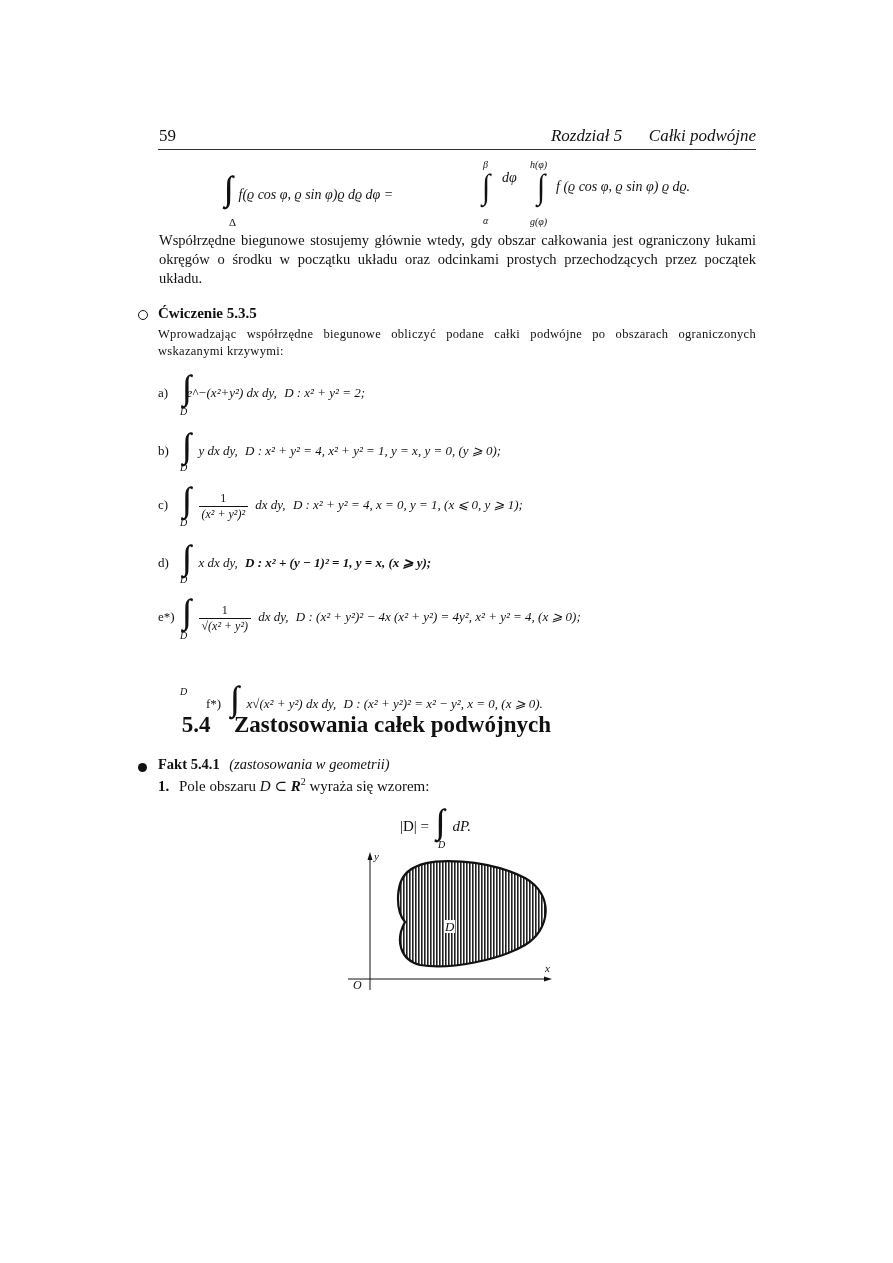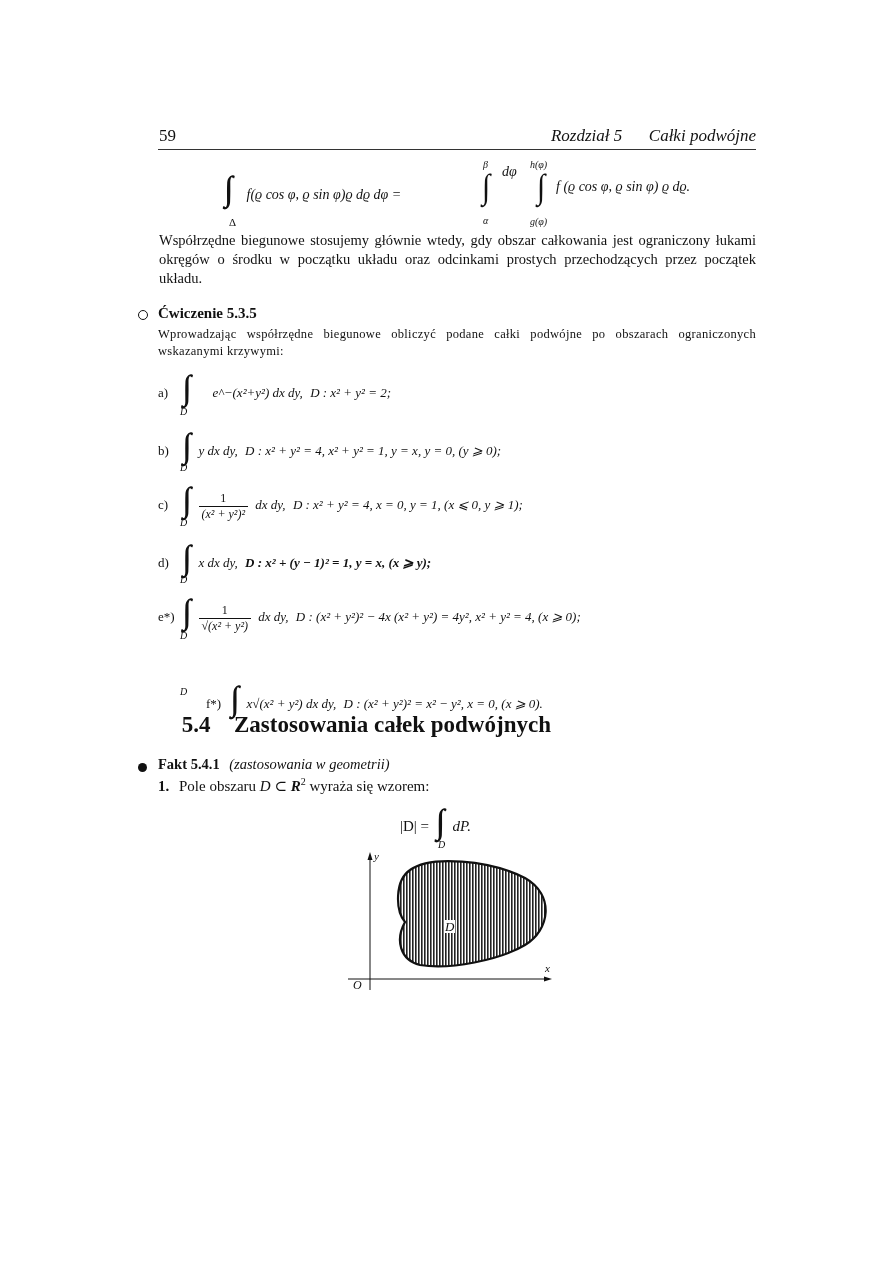--- a/index.html
+++ b/index.html
@@ -33,44 +33,44 @@
 <div class="abs header-num">59</div>
 <div class="abs header-title">
   <span>Rozdział 5</span>
   <span style="display:inline-block;width:18px"></span>
   <span>Całki podwójne</span>
 </div>
 <div class="abs header-rule"></div>
 
 <div class="abs math" style="left:225px;top:172px;font-size:14px;">
   <span class="iint">∫∫</span>
-  <span class="it" style="margin-left:18px;">f(ϱ cos φ, ϱ sin φ)ϱ dϱ dφ =</span>
+  <span class="it" style="margin-left:10px;">f(ϱ cos φ, ϱ sin φ)ϱ dϱ dφ =</span>
 </div>
 <div class="abs sub" style="left:229px;top:216px;font-style:normal;font-size:11px;">Δ</div>
 
 <div class="abs int" style="left:482px;top:170px;">∫</div>
 <div class="abs sub" style="left:483px;top:159px;">β</div>
 <div class="abs sub" style="left:483px;top:215px;">α</div>
-<div class="abs it math" style="left:502px;top:164px;font-size:14px;text-align:center;">dφ</div>
+<div class="abs it math" style="left:502px;top:170px;font-size:14px;text-align:center;">dφ</div>
 
 <div class="abs int" style="left:537px;top:170px;">∫</div>
 <div class="abs sub" style="left:530px;top:159px;">h(φ)</div>
 <div class="abs sub" style="left:530px;top:216px;">g(φ)</div>
 <div class="abs it math" style="left:556px;top:179px;font-size:14px;">f (ϱ cos φ, ϱ sin φ) ϱ dϱ.</div>
 
 <div class="abs para" style="left:159px;top:231px;width:597px;">Współrzędne biegunowe stosujemy głównie wtedy, gdy obszar całkowania jest ograniczony łukami okręgów o środku w początku układu oraz odcinkami prostych przechodzących przez początek układu.</div>
 
 <div class="abs circ" style="left:138px;top:310px;"></div>
 <div class="abs bf" style="left:158px;top:305px;font-size:15px;">Ćwiczenie 5.3.5</div>
 <div class="abs small" style="left:158px;top:326px;width:598px;text-align:justify;">Wprowadzając współrzędne biegunowe obliczyć podane całki podwójne po obszarach ograniczonych wskazanymi krzywymi:</div>
 
 <div class="abs ex-row math" style="top:370px;">
   <span class="label">a)</span>
   <span class="iint">∫∫</span>
-  <span class="it" style="margin-left:26px;">e^−(x²+y²) dx dy,</span>
+  <span class="it" style="margin-left:0;">e^−(x²+y²) dx dy,</span>
   <span class="it" style="margin-left:4px;">D :  x² + y² = 2;</span>
 </div>
 <div class="abs sub" style="left:180px;top:406px;">D</div>
 
 <div class="abs ex-row math" style="top:428px;">
   <span class="label">b)</span>
   <span class="iint">∫∫</span>
   <span class="it" style="margin-left:12px;">y dx dy,</span>
   <span class="it" style="margin-left:4px;">D :  x² + y² = 4,  x² + y² = 1,  y = x,  y = 0,  (y ⩾ 0);</span>
 </div>

